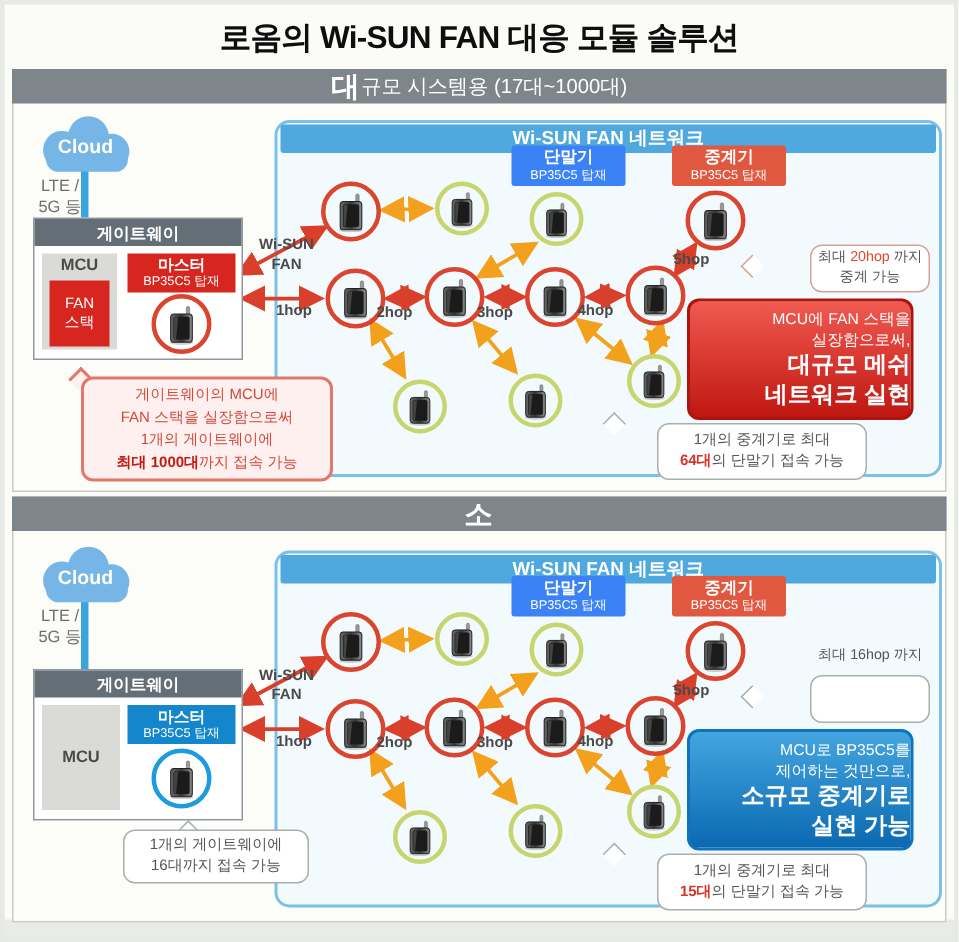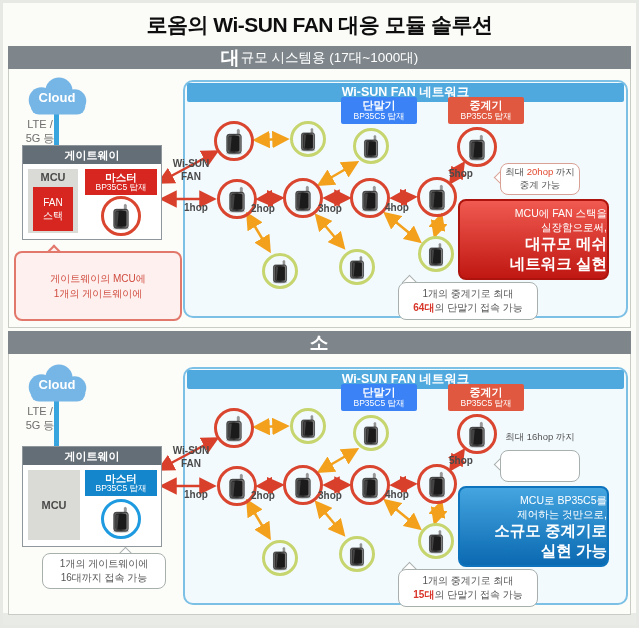--- a/index.html
+++ b/index.html
@@ -56,21 +56,21 @@
   .tag.green{background:#3b82f6;} .tag.red{background:#e05840;}
   .tag .l1{font-size:11px;font-weight:bold;} .tag .l2{font-size:8.5px;}
   .hop{position:absolute;font-size:10px;font-weight:bold;color:#4a4a4a;z-index:3;}
   .feature{position:absolute;left:458px;width:147px;height:77px;border-radius:8px;color:#fff;text-align:center;
     z-index:3;display:flex;flex-direction:column;justify-content:center;align-items:flex-end;}
   #featA{top:199px;background:linear-gradient(#f05a50,#c01712);border:2px solid #ad140d;}
   #featB{top:486px;background:linear-gradient(#44a5e0,#0a69b1);border:2px solid #0d73bc;}
   .feature .s{font-size:10.5px;line-height:1.35;}
   .feature .b{font-size:15.5px;font-weight:bold;line-height:1.2;margin-top:1px;}
   .bubble{position:absolute;background:#fff;border:1.5px solid #a8b0ae;border-radius:8px;color:#555;
-    font-size:10px;text-align:center;z-index:3;display:flex;flex-direction:column;justify-content:center;line-height:1.45;}
+    font-size:10px;text-align:center;z-index:3;display:flex;flex-direction:column;justify-content:center;line-height:1.45;margin-left:40px;}
   #hopnoteA{left:500px;top:163px;width:78px;height:30px;border-color:#d9a196;font-size:9.5px;line-height:1.35;}
   #hopnoteB{left:500px;top:450px;width:78px;height:30px;font-size:9.5px;line-height:1.35;gap:44px;}
   #hopnoteA .val{color:#e2492f;}
   #relayCA{left:398px;top:282px;width:138px;height:36px;}
   #relayCB{left:398px;top:569px;width:138px;height:36px;}
   .emph-red{color:#d8362a;font-weight:bold;}
   #gwCA{left:14px;top:251px;width:164px;height:66px;background:#fdf0ee;border:2px solid #e2776b;
     color:#d04a3e;font-size:10px;line-height:1.5;}
   #gwCA .emph{color:#bf1c14;font-weight:bold;}
   #gwCB{left:42px;top:553px;width:122px;height:34px;}
@@ -197,21 +197,23 @@
 </div>
 <div class="node red" style="left:101px;top:196px">
   <svg class="dev" width="20" height="27">
       <use href="#dev"></use>
     </svg>
 </div>
 
 <div class="ptr up-red" style="left:48px;top:247px"></div>
 <div class="bubble" id="gwCA">
   <div>게이트웨이의 MCU에</div>
+  <div>FAN 스택을 실장함으로써</div>
   <div>1개의 게이트웨이에</div>
+  <div><span class="emph">최대 1000대</span><span>까지 접속 가능</span></div>
 </div>
 
 <div class="wisun" id="wisunA">
   <div>Wi-SUN</div>
   <div>FAN</div>
 </div>
 
 <div class="tag green" style="left:341px;top:97px">
   <span class="l1">단말기</span>
   <span class="l2">BP35C5 탑재</span>

